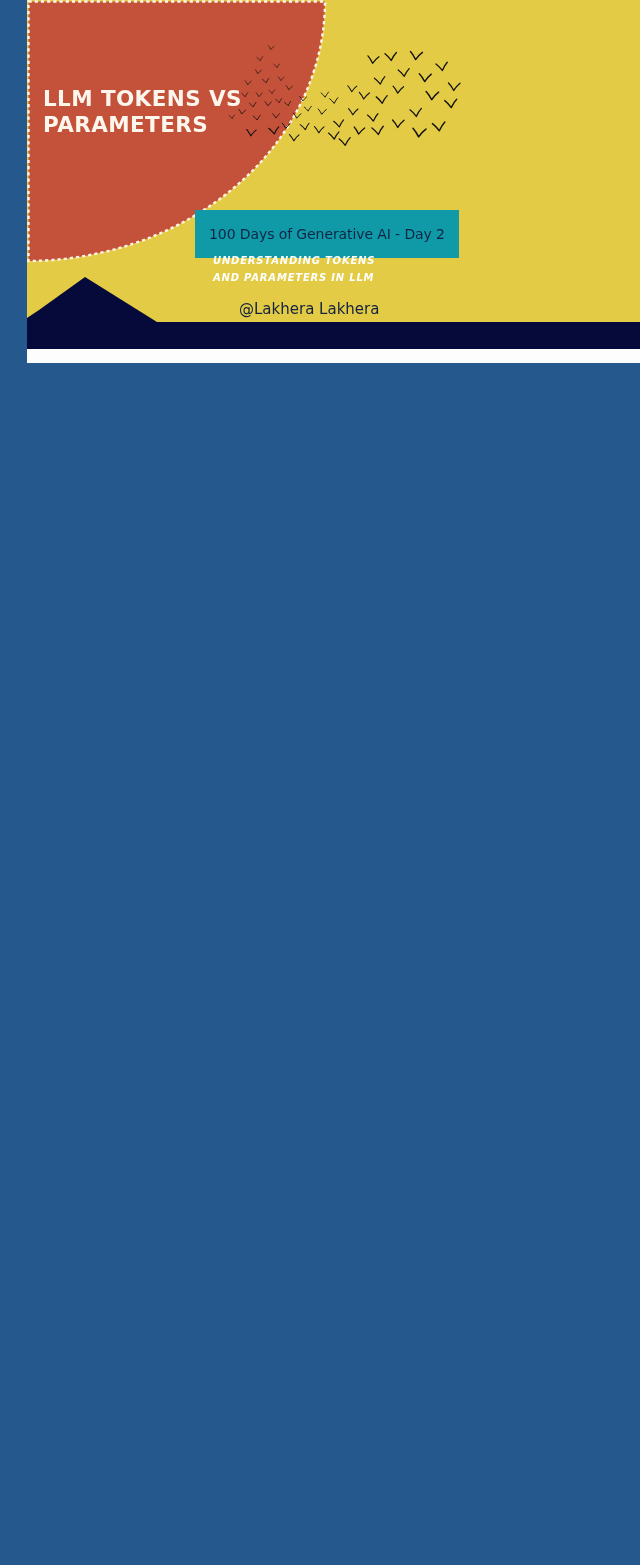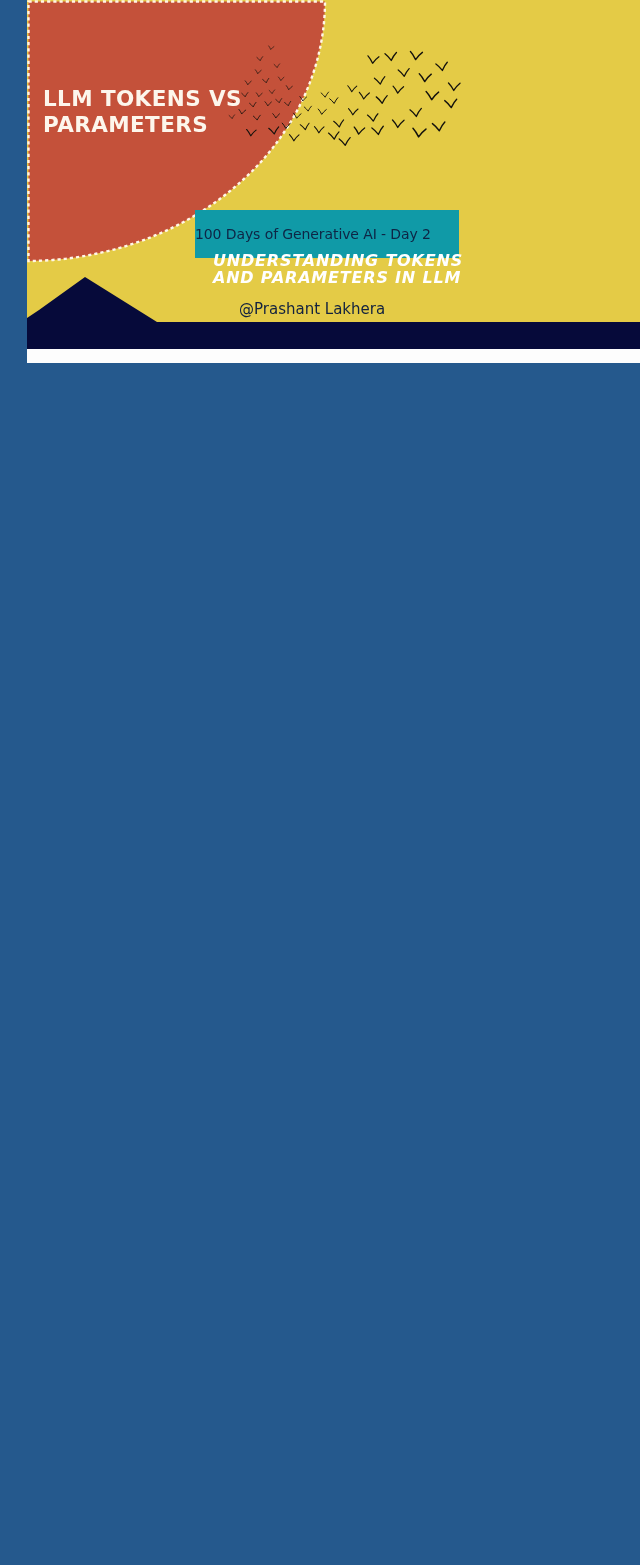--- a/index.html
+++ b/index.html
@@ -16,30 +16,30 @@
   .hero-title{
     position:absolute;left:16px;top:86px;width:270px;
     font-family:"DejaVu Sans",sans-serif;
     font-weight:bold;font-size:21.5px;line-height:26px;
     letter-spacing:0.4px;color:#FDF6EC;text-transform:uppercase;
     z-index:6;
   }
   .badge{
     position:absolute;left:168px;top:210px;width:264px;height:48px;
     background:#109AA7;z-index:6;
-    display:flex;align-items:center;justify-content:flex-start;
+    display:flex;align-items:center;justify-content:center;
   }
   .badge span{
     font-family:"DejaVu Sans",sans-serif;font-size:14px;
     color:#0E2545;letter-spacing:-0.1px;white-space:nowrap;
   }
   .hero-sub{
     position:absolute;left:186px;top:252px;width:300px;z-index:6;
     font-family:"DejaVu Sans",sans-serif;font-weight:bold;
-    font-style:italic;font-size:16px;line-height:17px;letter-spacing:0.8px;
+    font-style:italic;font-size:10px;line-height:17px;letter-spacing:0.8px;
     color:#FFFFFF;
   }
   .hero-author{
     position:absolute;left:212px;top:300px;z-index:6;
     font-family:"DejaVu Sans",sans-serif;font-size:15px;color:#12223f;
   }
 </style>
 </head>
 <body>
 
@@ -125,16 +125,16 @@
       <rect x="0" y="363" width="640" height="4" fill="#25598D"></rect>
     </svg>
     <div class="hero-title">LLM TOKENS VS PARAMETERS</div>
     <div class="badge">
       <span>100 Days of Generative AI - Day 2</span>
     </div>
     <div class="hero-sub">
       <div>UNDERSTANDING TOKENS</div>
       <div>AND PARAMETERS IN LLM</div>
     </div>
-    <div class="hero-author">@Prashant Lakhera</div>
+    <div class="hero-author">@Lakhera Lakhera</div>
   </div>
 
 </div>
 
 </body></html>

